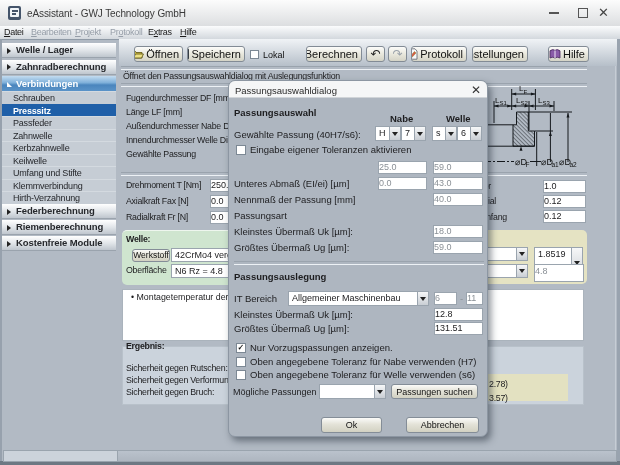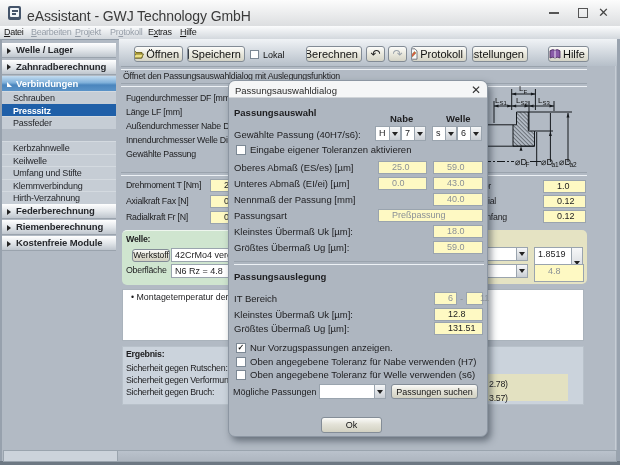--- a/index.html
+++ b/index.html
@@ -1,21 +1,21 @@
 <!DOCTYPE html>
 <html><head>
 <meta charset="utf-8">
 <style>
 html,body{margin:0;padding:0;}
 body{width:620px;height:465px;overflow:hidden;font-family:"Liberation Sans",sans-serif;}
 #win{position:absolute;top:0;left:0;width:620px;height:465px;background:#b2bac4;overflow:hidden;}
 .abs{position:absolute;}
 .lbl{position:absolute;font-size:8.8px;letter-spacing:-0.25px;color:#1d1d1f;white-space:nowrap;}
 .lbl9{position:absolute;font-size:8.8px;color:#1d1d1f;white-space:nowrap;}
-.fld{position:absolute;background:#fef9c3;border:1px solid #9aa4ae;font-size:9px;color:#1d1d1f;white-space:nowrap;padding-left:13px;box-sizing:border-box;line-height:11px;}
+.fld{position:absolute;background:#ffffff;border:1px solid #9aa4ae;font-size:9px;color:#1d1d1f;white-space:nowrap;padding-left:0;box-sizing:border-box;line-height:11px;}
 .gray{color:#8a9096;}
 .groove{position:absolute;height:2px;border-top:1px solid #9aa3ad;border-bottom:1px solid #edf1f5;}
 .cb{position:absolute;width:8px;height:8px;background:#fff;border:1px solid #7c8894;}
 .btn{position:absolute;background:linear-gradient(#fbfbf9,#e4e3d8 45%,#d2d1c2);border:1px solid #848d97;border-radius:3px;font-size:9px;color:#111;display:flex;align-items:center;justify-content:center;box-sizing:border-box;white-space:nowrap;}
 .combo{position:absolute;display:flex;box-sizing:border-box;}
 .combo .cf{flex:1;background:#fff;border:1px solid #9aa4ae;border-right:none;font-size:9px;color:#1d1d1f;padding:1px 0 0 3px;white-space:nowrap;overflow:hidden;box-sizing:border-box;}
 .combo .cbt{width:12px;background:linear-gradient(#f6f7f8,#c9ced4);border:1px solid #9aa4ae;box-sizing:border-box;position:relative;}
 .combo .cbt:after{content:"";position:absolute;left:50%;top:50%;margin:-2px 0 0 -3px;border:3px solid transparent;border-top:4px solid #222;}
 .shead{position:absolute;left:2px;width:114px;height:14px;background:linear-gradient(#ffffff,#e2e6ea 50%,#bfc6ce);border-bottom:1px solid #9aa3ad;font-size:9.5px;letter-spacing:-0.1px;font-weight:bold;color:#26282c;line-height:14px;}
 .sitem{position:absolute;left:2px;width:114px;height:12.5px;background:#c6cdd5;font-size:9px;letter-spacing:-0.2px;color:#26282c;line-height:12.5px;padding-left:11px;box-sizing:border-box;border-top:1px solid #d4dae0;}
@@ -25,21 +25,21 @@
 </style>
 </head>
 <body>
 <div id="win">
 
 <div class="abs" style="left:0;top:0;width:620px;height:26px;background:linear-gradient(#fcfcfc,#dcdee0);border-bottom:1px solid #b9bbbd;"></div>
 <div class="abs" style="left:8px;top:6px;width:13px;height:14px;background:#44546a;border-radius:2px;"></div>
 <div class="abs" style="left:10px;top:8px;width:9px;height:9px;background:#f0f4f8;border-radius:1px;"></div>
 <div class="abs" style="left:11.5px;top:10px;width:6px;height:1.5px;background:#44546a;"></div>
 <div class="abs" style="left:11.5px;top:13px;width:4px;height:1.5px;background:#44546a;"></div>
-<div class="abs" style="left:27px;top:8px;font-size:14px;letter-spacing:-0.1px;color:#3a3a3a;white-space:nowrap;">eAssistant - GWJ Technology GmbH</div>
+<div class="abs" style="left:27px;top:8px;font-size:10px;letter-spacing:-0.1px;color:#3a3a3a;white-space:nowrap;">eAssistant - GWJ Technology GmbH</div>
 <div class="abs" style="left:549px;top:12px;width:10px;height:1.5px;background:#555;"></div>
 <div class="abs" style="left:578px;top:8px;width:8px;height:8px;border:1.5px solid #555;"></div>
 <div class="abs" style="left:598px;top:7px;font-size:13px;color:#444;line-height:11px;">✕</div>
 
 <div class="abs" style="left:0;top:26px;width:620px;height:13px;background:linear-gradient(#fbfcfd,#d3d8dd);border-bottom:1px solid #8f9aa6;"></div>
 <div class="abs" style="left:4px;top:26.5px;font-size:9px;letter-spacing:-0.3px;color:#1b1b1b;"><u>D</u>atei</div>
 <div class="abs" style="left:31px;top:26.5px;font-size:9px;letter-spacing:-0.3px;color:#969ea8;"><u>B</u>earbeiten</div>
 <div class="abs" style="left:75px;top:26.5px;font-size:9px;letter-spacing:-0.3px;color:#969ea8;"><u>P</u>rojekt</div>
 <div class="abs" style="left:110px;top:26.5px;font-size:9px;letter-spacing:-0.3px;color:#969ea8;">Pr<u>o</u>tokoll</div>
 <div class="abs" style="left:148px;top:26.5px;font-size:9px;letter-spacing:-0.3px;color:#1b1b1b;">E<u>x</u>tras</div>
@@ -49,20 +49,21 @@
 <div class="abs" style="left:615px;top:39px;width:1px;height:426px;background:#c6cdd5;"></div>
 <div class="abs" style="left:617px;top:39px;width:3px;height:426px;background:#99a3af;"></div>
 <div class="abs" style="left:0;top:461px;width:620px;height:4px;background:#6d7883;"></div>
 
 <div class="shead" style="top:43px;"><span style="position:absolute;left:5px;top:4.5px;width:0;height:0;border:3px solid transparent;border-left:4.5px solid #222;"></span><span style="margin-left:14px;">Welle / Lager</span></div>
 <div class="shead" style="top:59.5px;"><span style="position:absolute;left:5px;top:4.5px;width:0;height:0;border:3px solid transparent;border-left:4.5px solid #222;"></span><span style="margin-left:14px;">Zahnradberechnung</span></div>
 <div class="shead" style="top:76px;height:15px;background:linear-gradient(#c3dcf0,#7fb0da 45%,#4a85bd 60%,#5a93c8);border-bottom:1px solid #3a6a9a;color:#fff;line-height:15px;"><span style="position:absolute;left:5px;top:6px;width:0;height:0;border-bottom:5px solid #fff;border-right:5px solid transparent;"></span><span style="margin-left:14px;">Verbindungen</span></div>
 <div class="sitem" style="top:91px;">Schrauben</div>
 <div class="sitem" style="top:103.5px;background:#1f5fa8;border-top:1px solid #1f5fa8;color:#fff;font-weight:bold;">Presssitz</div>
 <div class="sitem" style="top:116px;">Passfeder</div>
+<div class="sitem" style="top:128.5px;">Zahnwelle</div>
 <div class="sitem" style="top:141px;">Kerbzahnwelle</div>
 <div class="sitem" style="top:153.5px;">Keilwelle</div>
 <div class="sitem" style="top:166px;">Umfang und Stifte</div>
 <div class="sitem" style="top:178.5px;">Klemmverbindung</div>
 <div class="sitem" style="top:191px;height:12.5px;">Hirth-Verzahnung</div>
 <div class="shead" style="top:204px;"><span style="position:absolute;left:5px;top:4.5px;width:0;height:0;border:3px solid transparent;border-left:4.5px solid #222;"></span><span style="margin-left:14px;">Federberechnung</span></div>
 <div class="shead" style="top:220px;"><span style="position:absolute;left:5px;top:4.5px;width:0;height:0;border:3px solid transparent;border-left:4.5px solid #222;"></span><span style="margin-left:14px;">Riemenberechnung</span></div>
 <div class="shead" style="top:236px;"><span style="position:absolute;left:5px;top:4.5px;width:0;height:0;border:3px solid transparent;border-left:4.5px solid #222;"></span><span style="margin-left:14px;">Kostenfreie Module</span></div>
 
 <div class="abs" style="left:119px;top:39px;width:498px;height:27px;background:linear-gradient(#f0f3f6,#b6bfc9);"></div>
@@ -228,21 +229,21 @@
 <div class="combo" style="left:430px;top:263.5px;width:98px;height:14px;">
       <div class="cf"></div>
       <div class="cbt"></div>
     </div>
 <div class="fld gray" style="left:534px;top:263.5px;width:50px;height:18px;line-height:12px;">4.8</div>
 
 <div class="abs" style="left:122px;top:289px;width:462px;height:52px;background:#fff;border:1px solid #aab3bc;box-sizing:border-box;"></div>
 <div class="lbl9" style="left:131px;top:292px;">• Montagetemperatur der Nabe beachten</div>
 
 <div class="abs" style="left:122px;top:346px;width:462px;height:59px;background:#cbd3dc;border:1px solid #b8c1ca;box-sizing:border-box;"></div>
-<div class="lbl" style="left:126px;top:349px;font-weight:bold;">Ergebnis:</div>
+<div class="lbl" style="left:126px;top:341px;font-weight:bold;">Ergebnis:</div>
 <div class="abs" style="left:250px;top:374px;width:318px;height:27px;background:#e3e1c1;"></div>
 <div class="lbl" style="left:126px;top:363px;">Sicherheit gegen Rutschen:</div>
 <div class="lbl" style="left:126px;top:375px;">Sicherheit gegen Verformung (Nabe):</div>
 <div class="lbl" style="left:126px;top:387px;">Sicherheit gegen Bruch:</div>
 <div class="lbl" style="left:489px;top:378.5px;">2.78)</div>
 <div class="lbl" style="left:489px;top:392.5px;">3.57)</div>
 
 <div class="abs" style="left:3px;top:450px;width:115px;height:12px;background:#ccd3db;border:1px solid #9aa4ae;box-sizing:border-box;"></div>
 <div class="abs" style="left:118px;top:450px;width:499px;height:12px;background:linear-gradient(#bac2cc,#aeb6c0);border:1px solid #9aa4ae;border-left:none;box-sizing:border-box;"></div>
 
@@ -267,37 +268,39 @@
 <div class="combo" style="left:204px;top:30px;width:25px;height:15px;">
         <div class="cf">s</div>
         <div class="cbt"></div>
       </div>
 <div class="combo" style="left:229px;top:30px;width:25px;height:15px;">
         <div class="cf">6</div>
         <div class="cbt"></div>
       </div>
 <div class="cb" style="left:8px;top:49px;"></div>
 <div class="lbl" style="left:22px;top:48px;">Eingabe eigener Toleranzen aktivieren</div>
-<div class="lbl" style="left:6px;top:66px;">Oberes Abmaß (ES/es) [µm]</div>
 <div class="fld gray" style="left:150px;top:65px;width:49px;height:13px;">25.0</div>
 <div class="fld gray" style="left:205px;top:65px;width:50px;height:13px;">59.0</div>
 <div class="lbl" style="left:6px;top:82px;">Unteres Abmaß (EI/ei) [µm]</div>
 <div class="fld gray" style="left:150px;top:81px;width:49px;height:13px;">0.0</div>
 <div class="fld gray" style="left:205px;top:81px;width:50px;height:13px;">43.0</div>
 <div class="lbl" style="left:6px;top:98px;">Nennmaß der Passung [mm]</div>
 <div class="fld gray" style="left:205px;top:97px;width:50px;height:13px;">40.0</div>
 <div class="lbl" style="left:6px;top:114px;">Passungsart</div>
-<div class="fld gray" style="left:150px;top:113px;width:105px;height:13px;">Preßpassung</div>
 <div class="lbl" style="left:6px;top:130px;">Kleinstes Übermaß Uk [µm]:</div>
 <div class="fld gray" style="left:205px;top:129px;width:50px;height:13px;">18.0</div>
 <div class="lbl" style="left:6px;top:146px;">Größtes Übermaß Ug [µm]:</div>
 <div class="fld gray" style="left:205px;top:145px;width:50px;height:13px;">59.0</div>
 <div class="groove" style="left:6px;top:165px;width:250px;"></div>
 <div class="lbl" style="left:6px;top:175px;font-weight:bold;">Passungsauslegung</div>
 <div class="lbl" style="left:6px;top:197px;">IT Bereich</div>
+<div class="combo" style="left:60px;top:195px;width:141px;height:15px;">
+        <div class="cf">Allgemeiner Maschinenbau</div>
+        <div class="cbt"></div>
+      </div>
 <div class="fld gray" style="left:206px;top:196px;width:23px;height:13px;">6</div>
 <div class="lbl gray" style="left:232px;top:197px;">-</div>
 <div class="fld gray" style="left:238px;top:196px;width:17px;height:13px;">11</div>
 <div class="lbl" style="left:6px;top:213px;">Kleinstes Übermaß Uk [µm]:</div>
 <div class="fld" style="left:206px;top:212px;width:49px;height:13px;">12.8</div>
 <div class="lbl" style="left:6px;top:227px;">Größtes Übermaß Ug [µm]:</div>
 <div class="fld" style="left:206px;top:226px;width:49px;height:13px;">131.51</div>
 <div class="cb" style="left:8px;top:247px;"></div>
 <div style="position:absolute;left:9.5px;top:246.5px;font-size:8px;color:#111;font-weight:bold;">✓</div>
 <div class="lbl" style="left:22px;top:246px;">Nur Vorzugspassungen anzeigen.</div>
@@ -305,14 +308,15 @@
 <div class="lbl" style="left:22px;top:260px;">Oben angegebene Toleranz für Nabe verwenden (H7)</div>
 <div class="cb" style="left:8px;top:274px;"></div>
 <div class="lbl" style="left:22px;top:273px;">Oben angegebene Toleranz für Welle verwenden (s6)</div>
 <div class="lbl" style="left:5px;top:290.5px;font-size:9px;">Mögliche Passungen</div>
 <div class="combo" style="left:91px;top:288px;width:67px;height:15px;">
         <div class="cf"></div>
         <div class="cbt"></div>
       </div>
 <div class="btn" style="left:163px;top:288px;width:87px;height:15px;">Passungen suchen</div>
 <div class="btn" style="left:93px;top:321px;width:61px;height:16px;">Ok</div>
+<div class="btn" style="left:178px;top:321px;width:73px;height:16px;">Abbrechen</div>
 </div>
 </div>
 
 </body></html>

